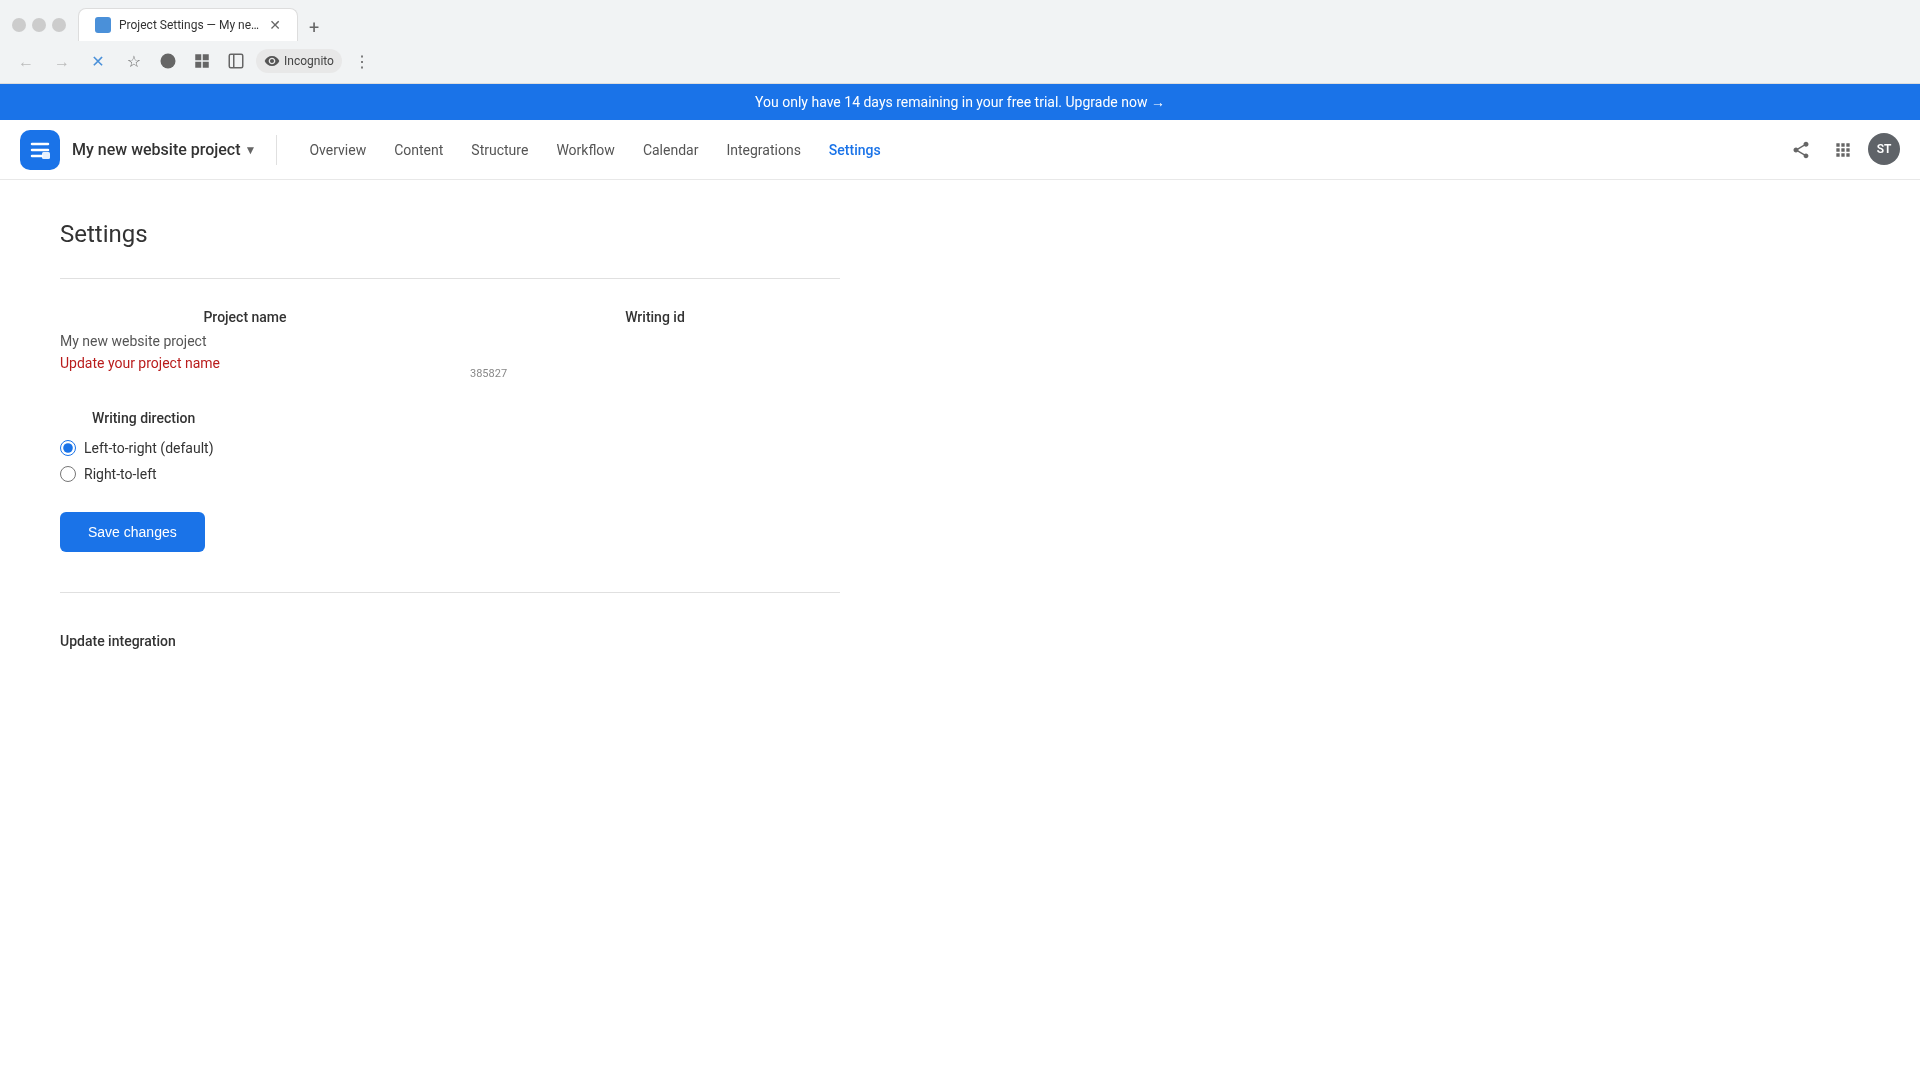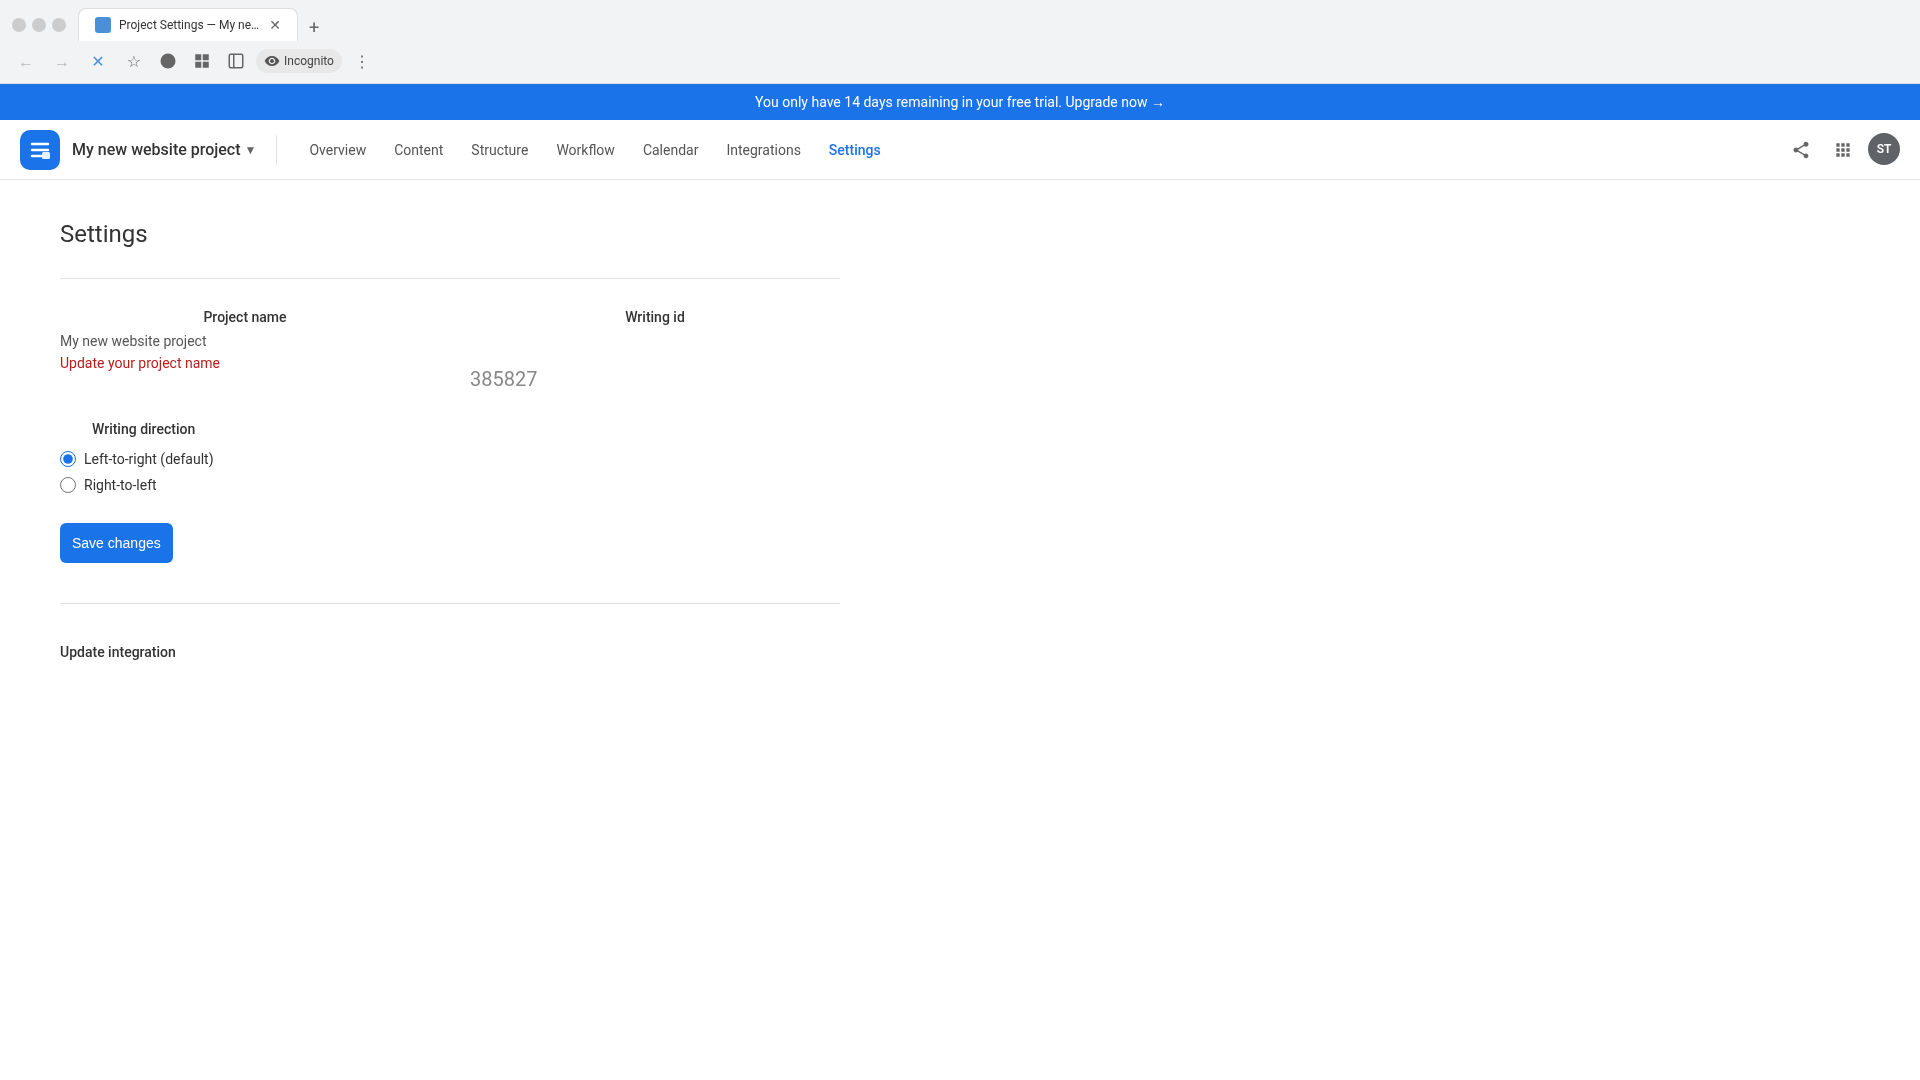--- a/index.html
+++ b/index.html
@@ -50,30 +50,30 @@
 
     
     .main-content { padding: 40px 60px; max-width: 900px; }
     .page-title { font-size: 24px; font-weight: 400; color: #333; margin-bottom: 30px; }
     .settings-divider { height: 1px; background: #e0e0e0; margin-bottom: 30px; }
 
     .settings-section { margin-bottom: 40px; }
     .settings-grid { display: grid; grid-template-columns: 1fr 1fr; gap: 40px; margin-bottom: 30px; }
     .field-label { font-size: 14px; font-weight: 500; color: #333; margin-bottom: 8px; text-align: center; }
     .field-value { font-size: 14px; color: #555; margin-bottom: 6px; }
-    .field-value-muted { font-size: 20px; color: #888; margin-top: 42px; }
+    .field-value-muted { font-size: 11px; color: #888; margin-top: 42px; }
     .field-link { font-size: 14px; color: #b91c1c; text-decoration: none; cursor: pointer; }
 
     .writing-direction-section { margin-bottom: 30px; }
     .section-label { font-size: 14px; font-weight: 500; color: #333; margin-bottom: 14px; margin-left: 32px; }
     .radio-group { display: flex; flex-direction: column; gap: 10px; }
     .radio-item { display: flex; align-items: flex-end; gap: 8px; cursor: pointer; font-size: 14px; color: #333; }
     .radio-item input[type="radio"] { width: 16px; height: 16px; cursor: pointer; accent-color: #1a73e8; }
 
-    .save-btn { background: #1a73e8; color: #fff; border: none; padding: 12px 12px; border-radius: 6px; font-size: 14px; font-weight: 500; cursor: pointer; }
+    .save-btn { background: #1a73e8; color: #fff; border: none; padding: 12px 28px; border-radius: 6px; font-size: 14px; font-weight: 500; cursor: pointer; }
 
     .section-separator { height: 1px; background: #e0e0e0; margin: 40px 0; }
     .slack-section-title { font-size: 14px; font-weight: 500; color: #333; }
   </style>
 </head>
 <body>
 
 <div class="browser-chrome">
   <div class="browser-title-bar">
     <div class="browser-window-controls">

